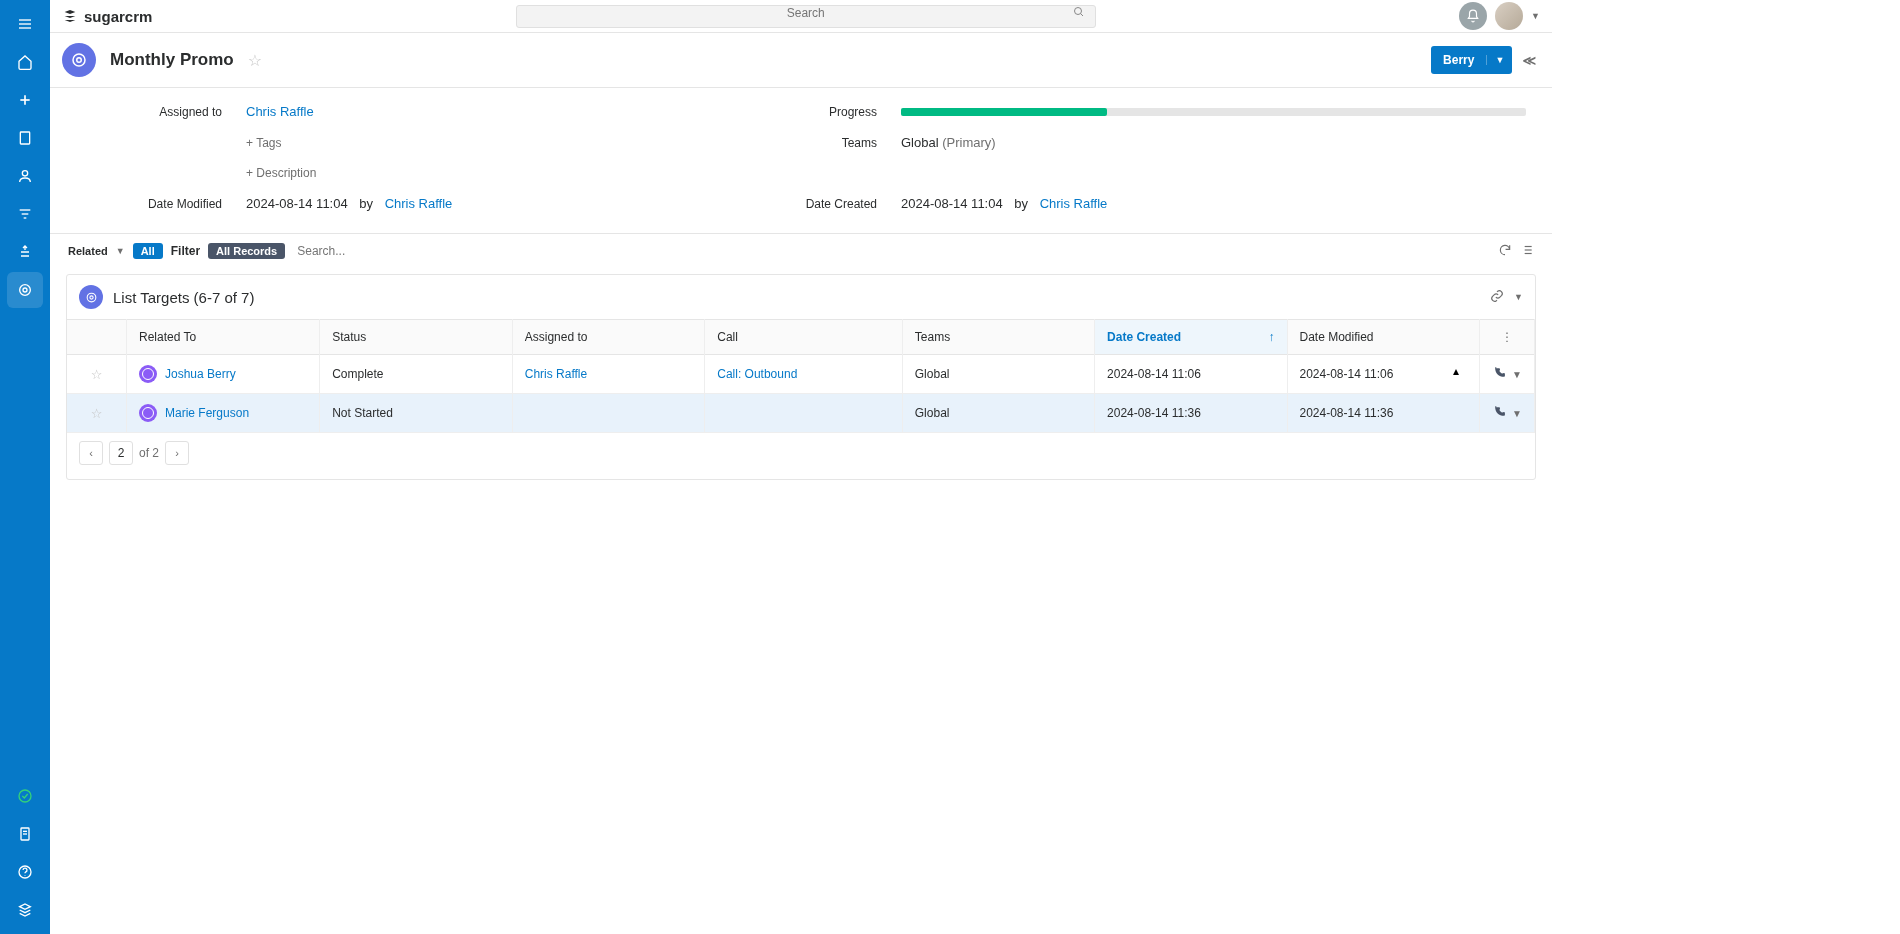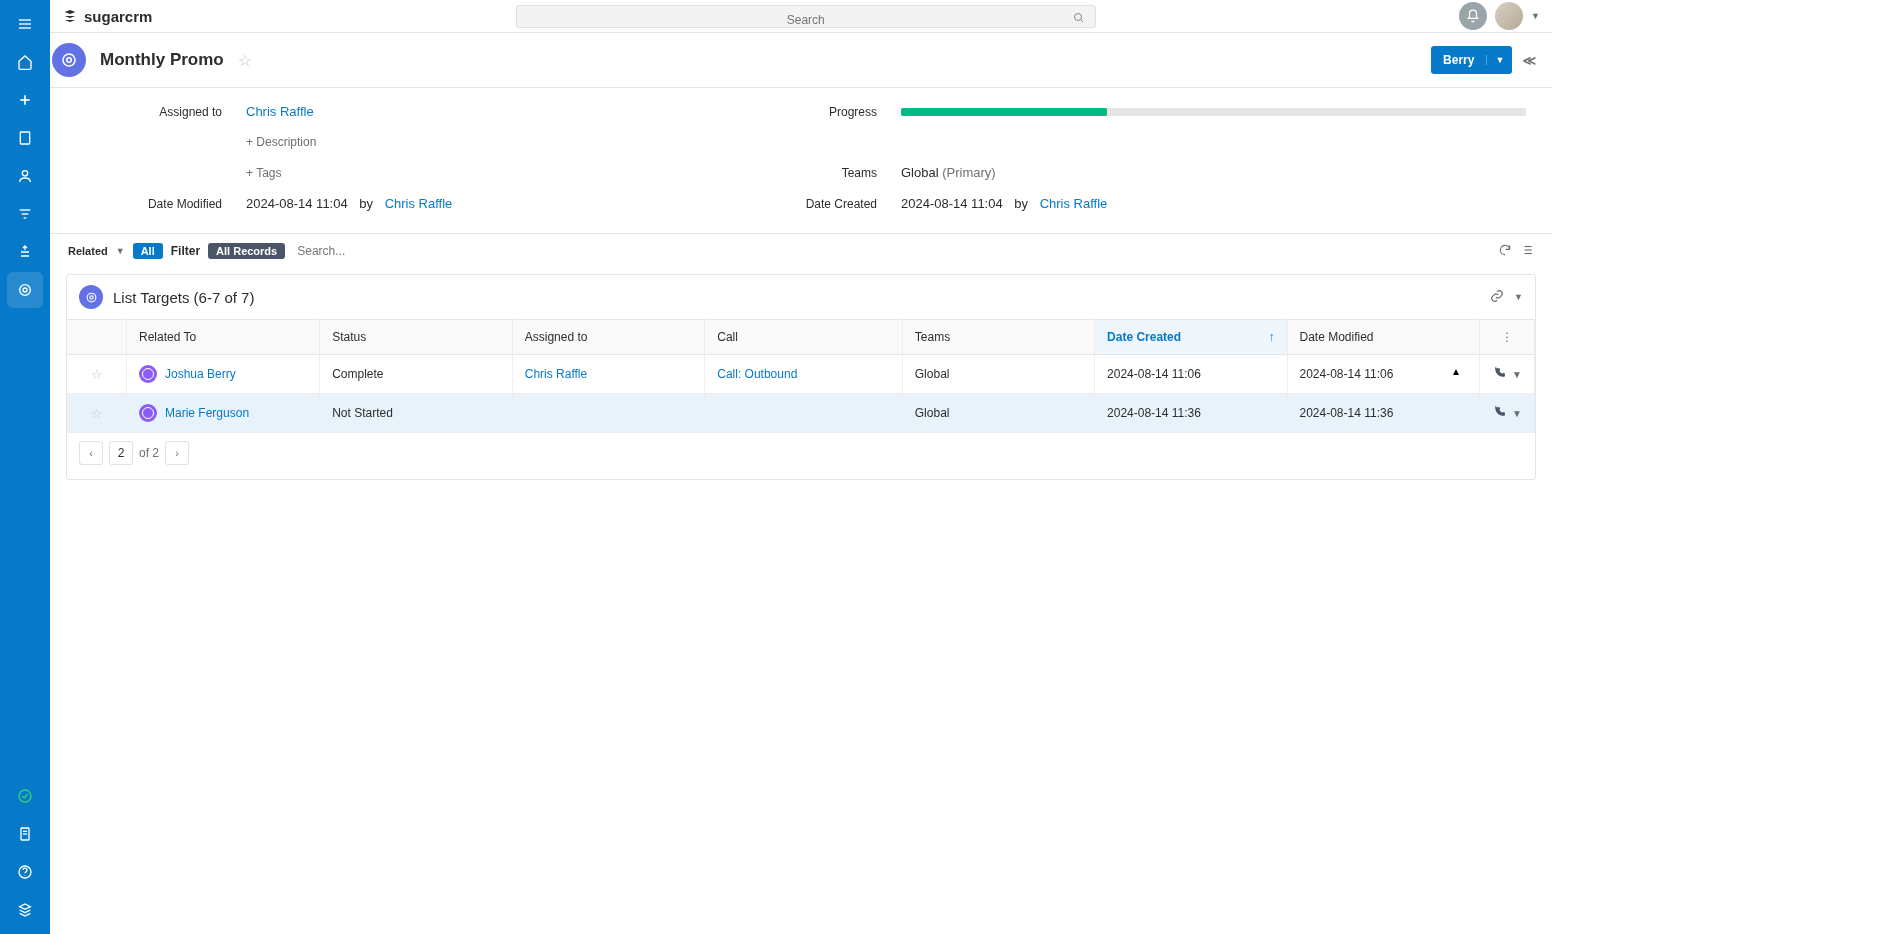--- a/index.html
+++ b/index.html
@@ -16,30 +16,30 @@
 .side-btn.green svg { stroke: #33d17a; }
 
 
 .main { flex: 1; display: flex; flex-direction: column; }
 
 
 .topbar { height: 33px; border-bottom: 1px solid #e5e5e5; display: flex; align-items: center; padding: 0 12px; gap: 8px; }
 .logo { display: flex; align-items: center; gap: 6px; font-weight: 600; font-size: 15px; color: #2b2d2e; }
 .logo svg { fill: #2b2d2e; }
 .search-wrap { flex: 1; display: flex; justify-content: center; }
-.search { width: 580px; height: 23px; background: #f3f3f3; border: 1px solid #e0e0e0; border-radius: 3px; display: flex; align-items: flex-end; padding: 0 10px; color: #8a8a8a; position: relative; }
+.search { width: 580px; height: 23px; background: #f3f3f3; border: 1px solid #e0e0e0; border-radius: 3px; display: flex; align-items: flex-start; padding: 0 10px; color: #8a8a8a; position: relative; }
 .search input { border: none; background: transparent; width: 100%; text-align: center; color: #666; outline: none; font-size: 12px; }
 .search .mag { position: absolute; right: 10px; }
 .top-right { display: flex; align-items: center; gap: 8px; }
 .bell-c { width: 28px; height: 28px; background: #9aa5a9; border-radius: 50%; display: flex; align-items: center; justify-content: center; }
 .avatar-c { width: 28px; height: 28px; border-radius: 50%; background: linear-gradient(135deg,#d9cfc3,#b5a998); }
 .chev { color: #6f6f6f; font-size: 9px; }
 
 
-.rec-hdr { display: flex; align-items: center; padding: 10px 16px 10px 2px; gap: 14px; border-bottom: 1px solid #e5e5e5; }
+.rec-hdr { display: flex; align-items: center; padding: 10px 16px 10px 12px; gap: 14px; border-bottom: 1px solid #e5e5e5; }
 .rec-ico { width: 34px; height: 34px; border-radius: 50%; background: #6272e4; display: flex; align-items: center; justify-content: center; }
 .rec-ico svg { stroke: #fff; fill: none; }
 .rec-title { font-size: 17px; font-weight: 700; }
 .star-o { color: #c5c5c5; cursor: pointer; font-size: 16px; }
 .rec-actions { margin-left: auto; display: flex; align-items: center; gap: 4px; }
 .edit-btn { background: #0679c8; color: #fff; border-radius: 3px; height: 28px; display: flex; align-items: center; cursor: pointer; }
 .edit-btn span.lbl { padding: 0 12px; font-weight: 600; font-size: 12px; }
 .edit-btn .dd { border-left: 1px solid rgba(255,255,255,0.3); padding: 0 8px; font-size: 9px; }
 .collapse-ic { color: #6f6f6f; cursor: pointer; padding-left: 6px; font-weight: 600; }
 
@@ -261,33 +261,33 @@
         <div class="dcol">
           <div class="dlabel" style="width:100px">Progress</div>
           <div class="progress">
               <div class="progress-fill"></div>
             </div>
         </div>
       </div>
       <div class="drow">
         <div class="dcol">
           <div class="dlabel"></div>
-          <div class="plus-link">+ Description</div>
-        </div>
-        <div class="dcol"></div>
-      </div>
-      <div class="drow">
-        <div class="dcol">
-          <div class="dlabel"></div>
           <div class="plus-link">+ Tags</div>
         </div>
         <div class="dcol">
           <div class="dlabel" style="width:100px">Teams</div>
           <div class="team-val"><span>Global</span> <span class="pri">(Primary)</span></div>
         </div>
+      </div>
+      <div class="drow">
+        <div class="dcol">
+          <div class="dlabel"></div>
+          <div class="plus-link">+ Description</div>
+        </div>
+        <div class="dcol"></div>
       </div>
       <div class="drow">
         <div class="dcol">
           <div class="dlabel">Date Modified</div>
           <div class="dval">
             <span>2024-08-14 11:04</span>
             <span class="by">by</span>
             <span class="link">Chris Raffle</span>
           </div>
         </div>

